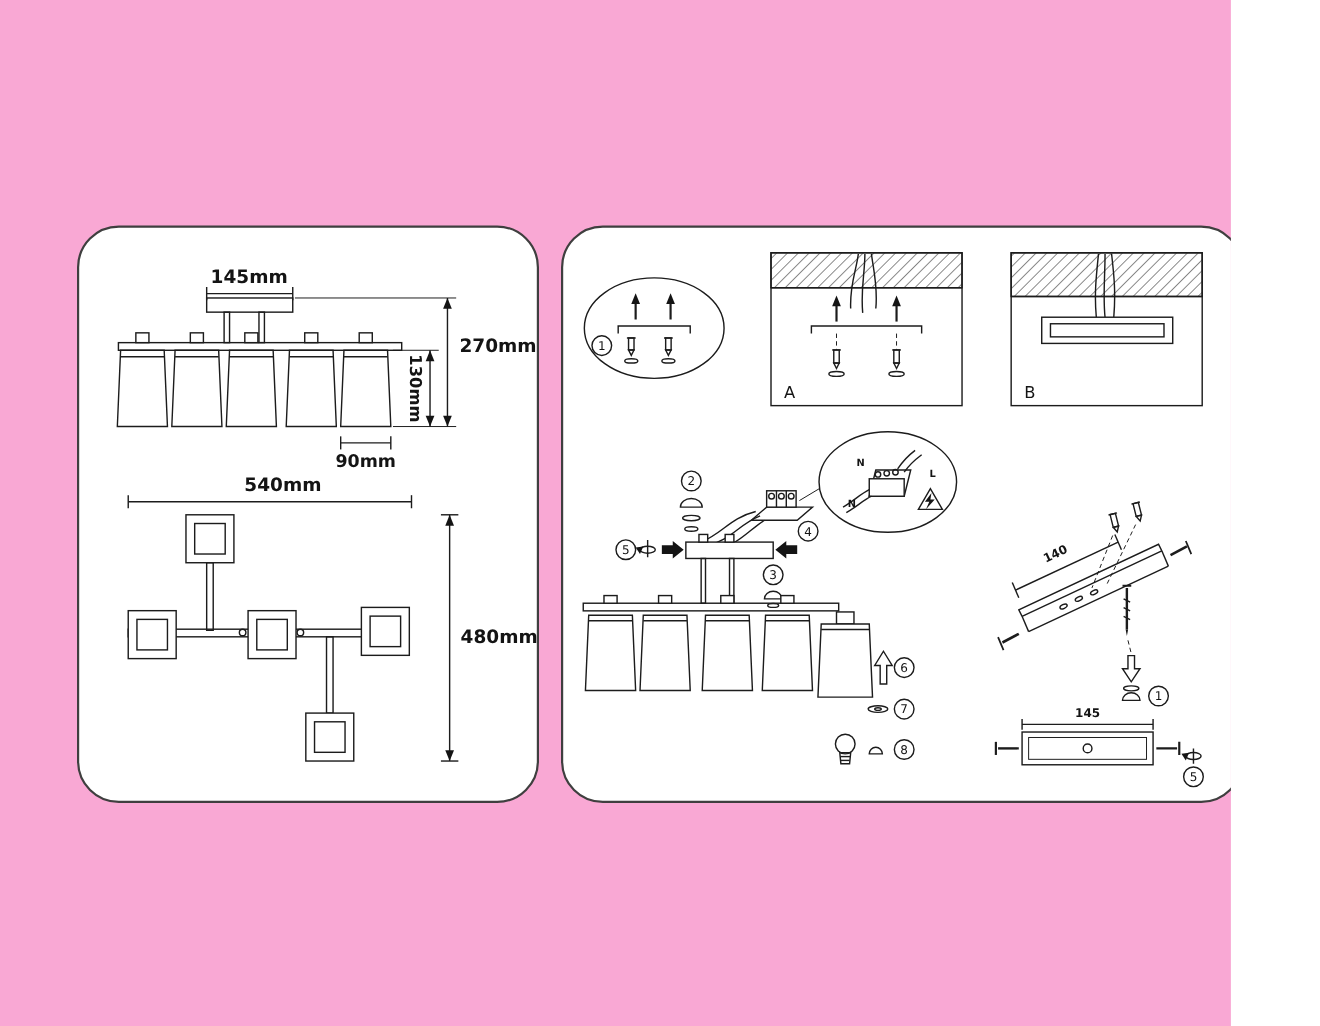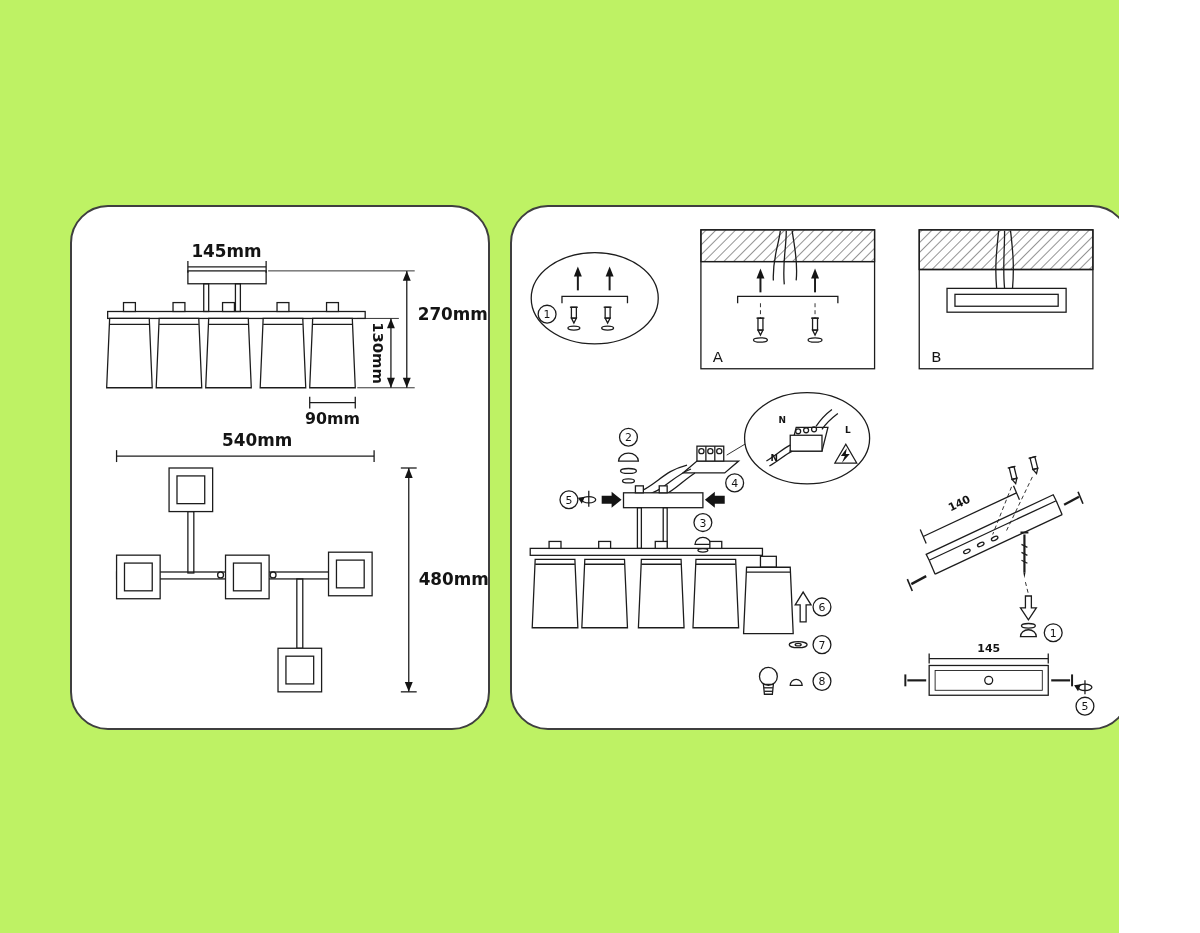--- a/index.html
+++ b/index.html
@@ -1,16 +1,16 @@
 <!DOCTYPE html>
 <html><head>
 <meta charset="utf-8">
 <style>
   html,body{margin:0;padding:0;background:#ffffff;}
-  .sheet{position:relative;width:1119px;height:933px;background:#bef264;font-family:"DejaVu Sans",sans-serif;overflow:hidden;text-align:center;}
+  .sheet{position:relative;width:1119px;height:933px;background:#f9a8d4;font-family:"DejaVu Sans",sans-serif;overflow:hidden;text-align:center;}
   .panel{position:absolute;border:2px solid #3f3f3f;border-radius:38px;background:#fff;box-sizing:border-box;}
   .panel-left{left:70px;top:205px;width:420px;height:525px;}
   .panel-right{left:510px;top:205px;width:620px;height:525px;}
   svg{display:block;}
   .draw{stroke:#1c1c1c;fill:none;stroke-width:1.3;stroke-linecap:butt;stroke-linejoin:miter;}
   .thin{stroke-width:0.9;}
   .fillw{fill:#ffffff;}
   .solid{fill:#141414;stroke:none;}
   .dash{stroke-dasharray:4 3;}
   text{font-family:"DejaVu Sans",sans-serif;fill:#141414;stroke:none;}

